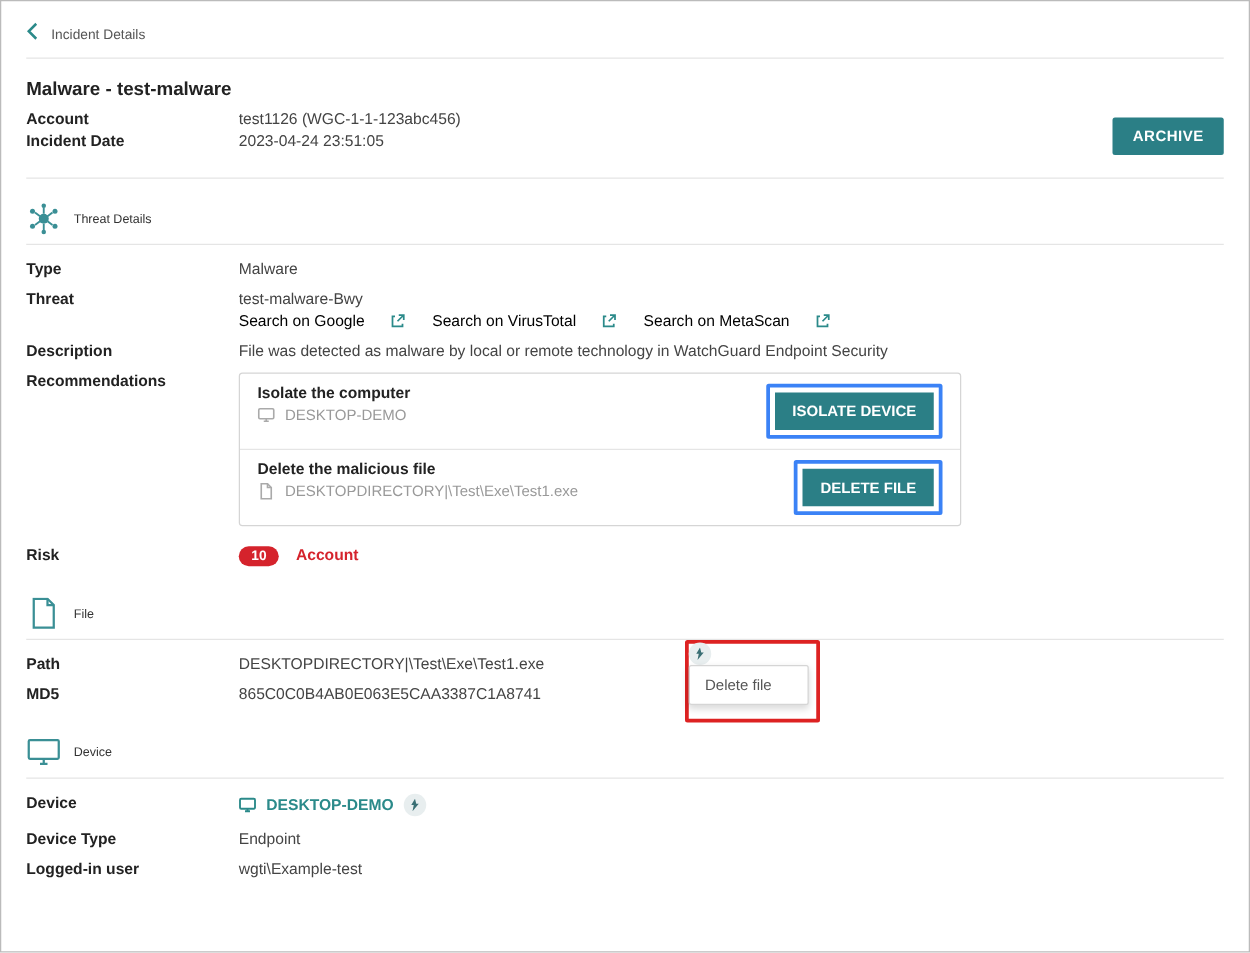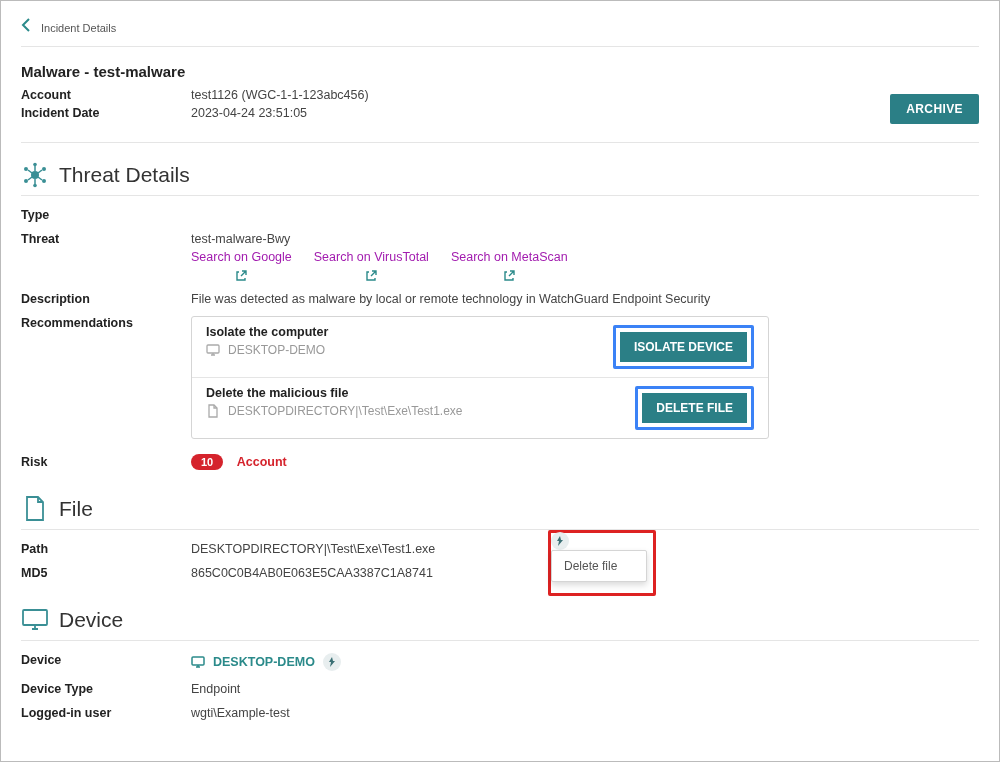--- a/index.html
+++ b/index.html
@@ -30,28 +30,28 @@
   .btn {
     background: #2b7f86; color: #fff; font-weight: 700; font-size: 12px;
     letter-spacing: 0.4px; border: none; padding: 8px 16px; cursor: pointer;
     border-radius: 2px;
   }
 
   .divider { border: none; border-top: 1px solid #e5e5e5; margin: 18px 0; }
 
   .section-head { display: flex; align-items: center; gap: 10px; border-bottom: 1px solid #e5e5e5; padding-bottom: 6px; margin-bottom: 12px; }
   .section-head .icon { width: 28px; height: 28px; color: #3a8f95; display:flex; align-items:center; justify-content:center; }
-  .section-head h2 { font-size: 21px; font-weight: 400; color: #333; }
+  .section-head h2 { font-size: 10px; font-weight: 400; color: #333; }
 
   .row { display: flex; align-items: flex-start; margin-bottom: 10px; font-size: 12.5px; }
   .row .label { width: 170px; font-weight: 600; color: #222; flex-shrink: 0; }
   .row .value { color: #444; flex: 1; }
 
   .links { display: flex; gap: 22px; margin-top: 4px; }
-  .link { color: #a21caf; display: inline-flex; align-items: center; gap: 6px; cursor: pointer; font-size: 12.5px; flex-direction: column; }
+  .link { color: #000000; display: inline-flex; align-items: center; gap: 20px; cursor: pointer; font-size: 12.5px; }
   .ext-icon { width: 12px; height: 12px; stroke: #2b8a8a; }
 
   .rec-box { border: 1px solid #d5d5d5; width: 578px; border-radius: 3px; }
   .rec-item { padding: 8px 14px; display: flex; justify-content: space-between; position: relative; }
   .rec-item + .rec-item { border-top: 1px solid #e5e5e5; }
   .rec-left { flex: 1; }
   .rec-title { font-weight: 700; color: #222; font-size: 12.5px; margin-bottom: 4px; }
   .rec-sub { display: flex; align-items: center; gap: 8px; color: #999; font-size: 12px; }
   .small-icon { width: 14px; height: 14px; color: #999; }
   .rec-btn-wrap { border: 3px solid #3b82f6; padding: 4px; border-radius: 2px; }
@@ -137,20 +137,21 @@
           <line x1="13" y1="4" x2="13" y2="9" stroke="#3a8f95" stroke-width="1.5"></line>
         <circle cx="13" cy="23.5" r="1.8" fill="#3a8f95"></circle>
           <line x1="13" y1="22" x2="13" y2="17" stroke="#3a8f95" stroke-width="1.5"></line>
       </svg>
     </span>
     <h2>Threat Details</h2>
   </div>
 
   <div class="row">
     <div class="label">Type</div>
+    <div class="value">Malware</div>
   </div>
 
   <div class="row">
     <div class="label">Threat</div>
     <div class="value">
       <div>test-malware-Bwy</div>
       <div class="links">
         <span class="link">
           <span>Search on Google</span>
           <svg class="ext-icon" viewBox="0 0 12 12" fill="none">

